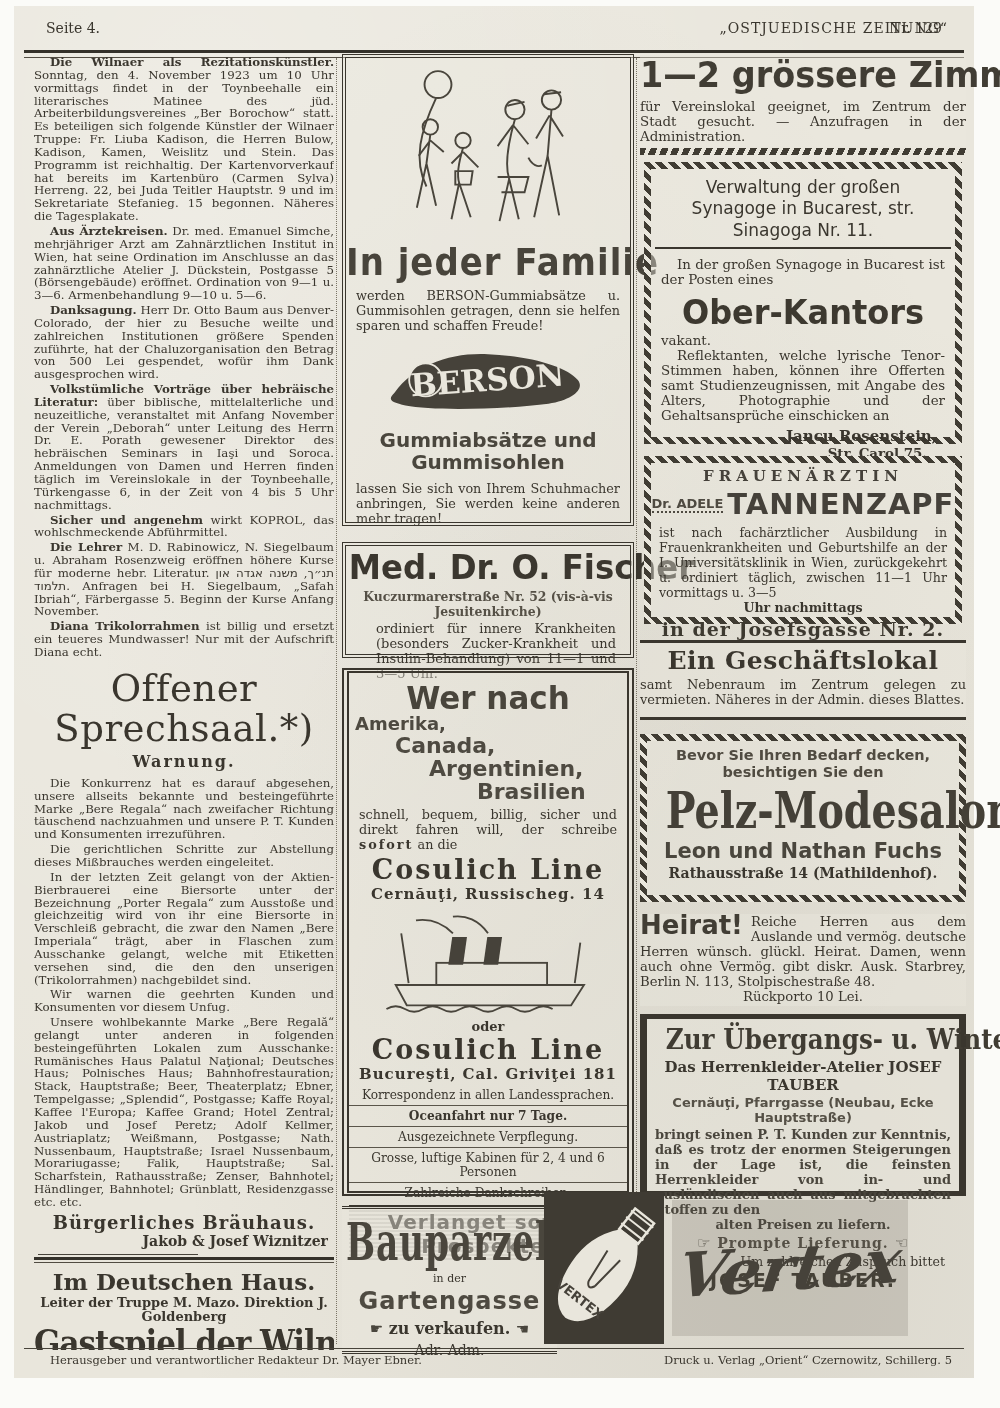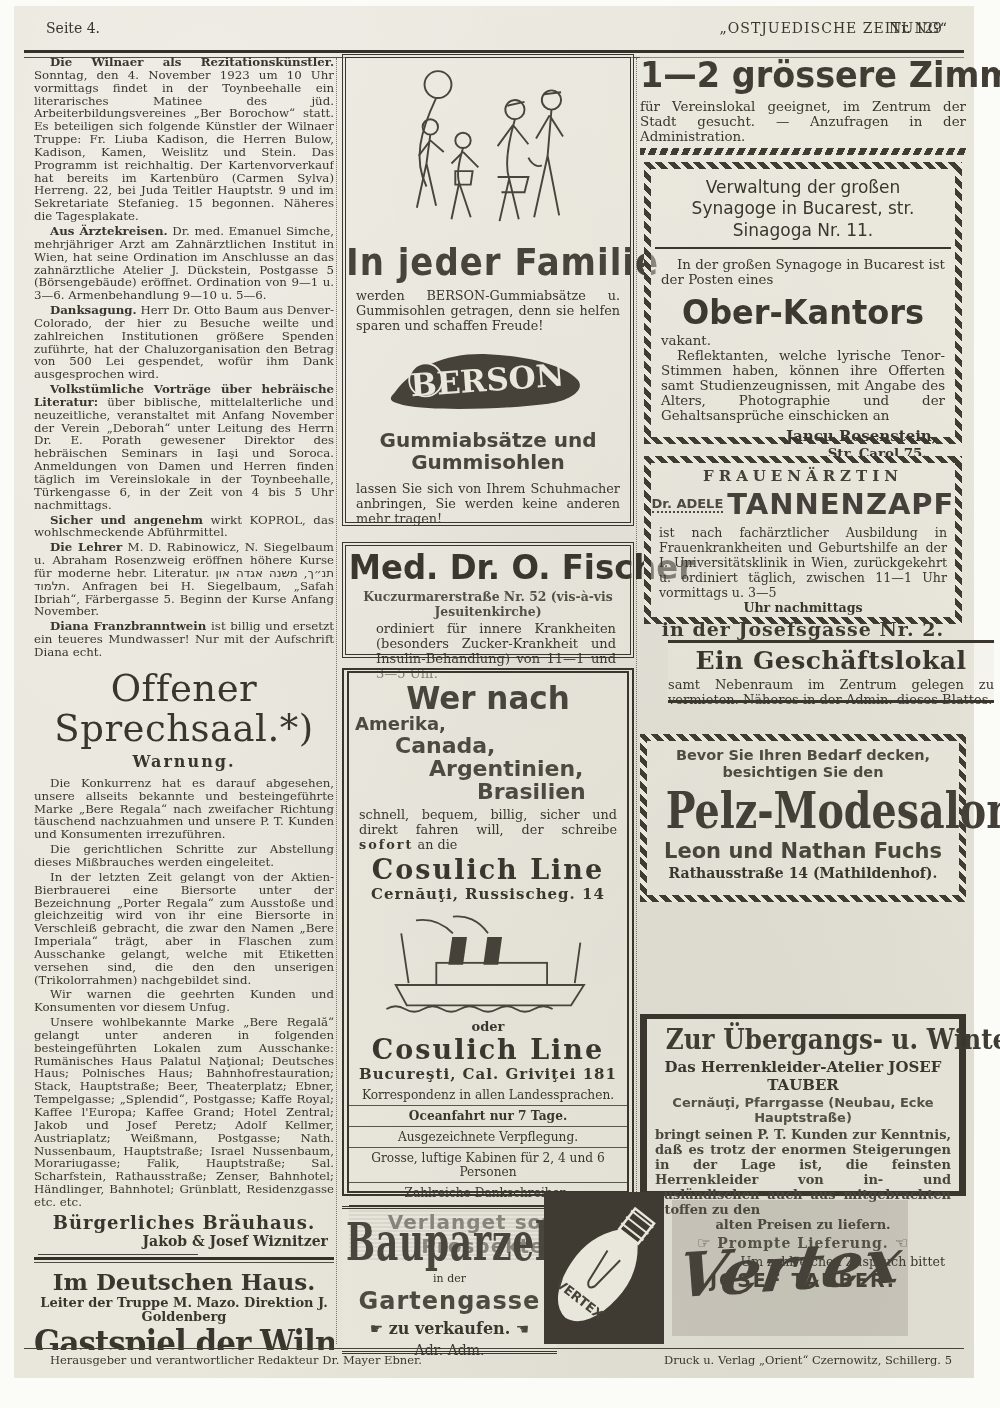--- a/index.html
+++ b/index.html
@@ -123,21 +123,21 @@
   <div class="col-rule" style="left:322px;"></div>
   <div class="col-rule" style="left:622px;"></div>
 
   <div class="colL">
     <p class="para"><span class="lead">Die Wilnaer als Rezitationskünstler.</span> <span>Sonntag, den 4. November 1923 um 10 Uhr vormittags findet in der Toynbeehalle ein literarisches Matinee des jüd. Arbeiterbildungsvereines „Ber Borochow“ statt. Es beteiligen sich folgende Künstler der Wilnaer Truppe: Fr. Liuba Kadison, die Herren Bulow, Kadison, Kamen, Weislitz und Stein. Das Programm ist reichhaltig. Der Kartenvorverkauf hat bereits im Kartenbüro (Carmen Sylva) Herreng. 22, bei Juda Teitler Hauptstr. 9 und im Sekretariate Stefanieg. 15 begonnen. Näheres die Tagesplakate.</span></p>
     <p class="para"><span class="lead">Aus Ärztekreisen.</span> <span>Dr. med. Emanuel Simche, mehrjähriger Arzt am Zahnärztlichen Institut in Wien, hat seine Ordination im Anschlusse an das zahnärztliche Atelier J. Dückstein, Postgasse 5 (Börsengebäude) eröffnet. Ordination von 9—1 u. 3—6. Armenbehandlung 9—10 u. 5—6.</span></p>
     <p class="para"><span class="lead">Danksagung.</span> <span>Herr Dr. Otto Baum aus Denver-Colorado, der hier zu Besuche weilte und zahlreichen Institutionen größere Spenden zuführte, hat der Chaluzorganisation den Betrag von 500 Lei gespendet, wofür ihm Dank ausgesprochen wird.</span></p>
     <p class="para"><span class="lead">Volkstümliche Vorträge über hebräische Literatur:</span> <span>über biblische, mittelalterliche und neuzeitliche, veranstaltet mit Anfang November der Verein „Deborah“ unter Leitung des Herrn Dr. E. Porath gewesener Direktor des hebräischen Seminars in Iaşi und Soroca. Anmeldungen von Damen und Herren finden täglich im Vereinslokale in der Toynbeehalle, Türkengasse 6, in der Zeit von 4 bis 5 Uhr nachmittags.</span></p>
     <p class="para"><span class="lead">Sicher und angenehm</span> <span>wirkt KOPROL, das wohlschmeckende Abführmittel.</span></p>
     <p class="para"><span class="lead">Die Lehrer</span> <span>M. D. Rabinowicz, N. Siegelbaum u. Abraham Rosenzweig eröffnen höhere Kurse für moderne hebr. Literatur. תנ״ך, משנה אגדה און תלמוד. Anfragen bei H. Siegelbaum, „Safah Ibriah“, Färbergasse 5. Beginn der Kurse Anfang November.</span></p>
-    <p class="para"><span class="lead">Diana Franzbranntwein</span> <span>ist billig und ersetzt ein teueres Mundwasser! Nur mit der Aufschrift Diana echt.</span></p>
+    <p class="para"><span class="lead">Diana Trikolorrahmen</span> <span>ist billig und ersetzt ein teueres Mundwasser! Nur mit der Aufschrift Diana echt.</span></p>
 
     <div class="sprech-title">Offener Sprechsaal.*)</div>
     <div class="sprech-sub">Warnung.</div>
     <p class="para">Die Konkurrenz hat es darauf abgesehen, unsere allseits bekannte und besteingeführte Marke „Bere Regala“ nach zweifacher Richtung täuschend nachzuahmen und unsere P. T. Kunden und Konsumenten irrezuführen.</p>
     <p class="para">Die gerichtlichen Schritte zur Abstellung dieses Mißbrauches werden eingeleitet.</p>
     <p class="para">In der letzten Zeit gelangt von der Aktien-Bierbrauerei eine Biersorte unter der Bezeichnung „Porter Regala“ zum Ausstoße und gleichzeitig wird von ihr eine Biersorte in Verschleiß gebracht, die zwar den Namen „Bere Imperiala“ trägt, aber in Flaschen zum Ausschanke gelangt, welche mit Etiketten versehen sind, die den den unserigen (Trikolorrahmen) nachgebildet sind.</p>
     <p class="para">Wir warnen die geehrten Kunden und Konsumenten vor diesem Unfug.</p>
     <p class="para">Unsere wohlbekannte Marke „Bere Regală“ gelangt unter anderen in folgenden besteingeführten Lokalen zum Ausschanke: Rumänisches Haus Palatul Naţional; Deutsches Haus; Polnisches Haus; Bahnhofrestauration; Stack, Hauptstraße; Beer, Theaterplatz; Ebner, Tempelgasse; „Splendid“, Postgasse; Kaffe Royal; Kaffee l'Europa; Kaffee Grand; Hotel Zentral; Jakob und Josef Peretz; Adolf Kellmer, Austriaplatz; Weißmann, Postgasse; Nath. Nussenbaum, Hauptstraße; Israel Nussenbaum, Morariugasse; Falik, Hauptstraße; Sal. Scharfstein, Rathausstraße; Zenser, Bahnhotel; Händlinger, Bahnhotel; Grünblatt, Residenzgasse etc. etc.</p>
     <div class="sig1">Bürgerliches Bräuhaus.</div>
     <div class="sig2">Jakob &amp; Josef Wiznitzer</div>
@@ -245,32 +245,36 @@
     </div>
 
     <div class="adbox b-chain" style="left:4px;top:402px;width:318px;height:168px;">
       <div class="tz-l1">FRAUENÄRZTIN</div>
       <div class="tz-name"><span class="tz-dr">Dr. ADELE</span><span class="tz-big">TANNENZAPF</span></div>
       <p class="tz-body">ist nach fachärztlicher Ausbildung in Frauenkrankheiten und Geburtshilfe an der I. Universitätsklinik in Wien, zurückgekehrt u. ordiniert täglich, zwischen 11—1 Uhr vormittags u. 3—5</p>
       <div class="tz-ctr">Uhr nachmittags</div>
       <div class="tz-foot">in der Josefsgasse Nr. 2.</div>
     </div>
 
-    <div class="adbox" style="left:0;top:586px;width:326px;height:63px;border-top:3px solid #3a362e;border-bottom:3px solid #3a362e;margin-left:28px;">
+    <div class="adbox" style="left:0;top:586px;width:326px;height:80px;border-top:3px solid #3a362e;border-bottom:3px solid #3a362e;">
       <div class="lok-head">Ein Geschäftslokal</div>
       <p class="lok-body">samt Nebenraum im Zentrum gelegen zu vermieten. Näheres in der Admin. dieses Blattes.</p>
     </div>
 
     <div class="adbox b-chain" style="left:0;top:680px;width:326px;height:168px;">
       <div class="pelz-intro"><span>Bevor Sie Ihren Bedarf decken,</span><br><span>besichtigen Sie den</span></div>
       <div class="pelz-name">Pelz-Modesalon</div>
       <div class="pelz-own">Leon und Nathan Fuchs</div>
       <div class="pelz-addr">Rathausstraße 14 (Mathildenhof).</div>
     </div>
 
+    <div class="adbox" style="left:0;top:860px;width:326px;height:92px;">
+      <p class="heirat"><span class="heirat-lead">Heirat!</span><span>Reiche Herren aus dem Auslande und vermög. deutsche Herren wünsch. glückl. Heirat. Damen, wenn auch ohne Vermög. gibt diskr. Ausk. Starbrey, Berlin N. 113, Stolpischestraße 48.</span></p>
+      <p class="heirat-ctr">Rückporto 10 Lei.</p>
+    </div>
 
     <div class="adbox b-heavy" style="left:0;top:960px;width:326px;height:182px;">
       <div class="tau-head">Zur Übergangs- u. Wintersaison!</div>
       <div class="tau-l2">Das Herrenkleider-Atelier JOSEF TAUBER</div>
       <div class="tau-l3">Cernăuţi, Pfarrgasse (Neubau, Ecke Hauptstraße)</div>
       <p class="tau-body">bringt seinen P. T. Kunden zur Kenntnis, daß es trotz der enormen Steigerungen in der Lage ist, die feinsten Herrenkleider von in- und ausländischen auch aus mitgebrachten Stoffen zu den</p>
       <div class="tau-ctr">alten Preisen zu liefern.</div>
       <div class="tau-prompt"><span class="hand">☞</span> <span>Prompte Lieferung.</span> <span class="hand">☜</span></div>
       <div class="tau-close">Um zahlreichen Zuspruch bittet</div>
       <div class="tau-sig">JOSEF TAUBER.</div>

